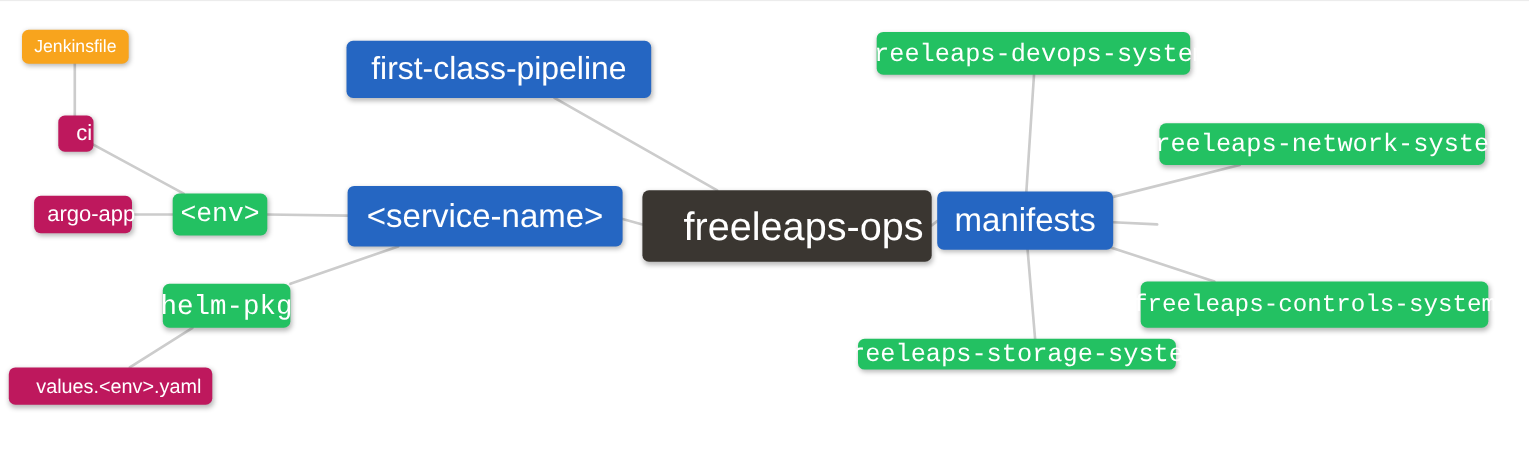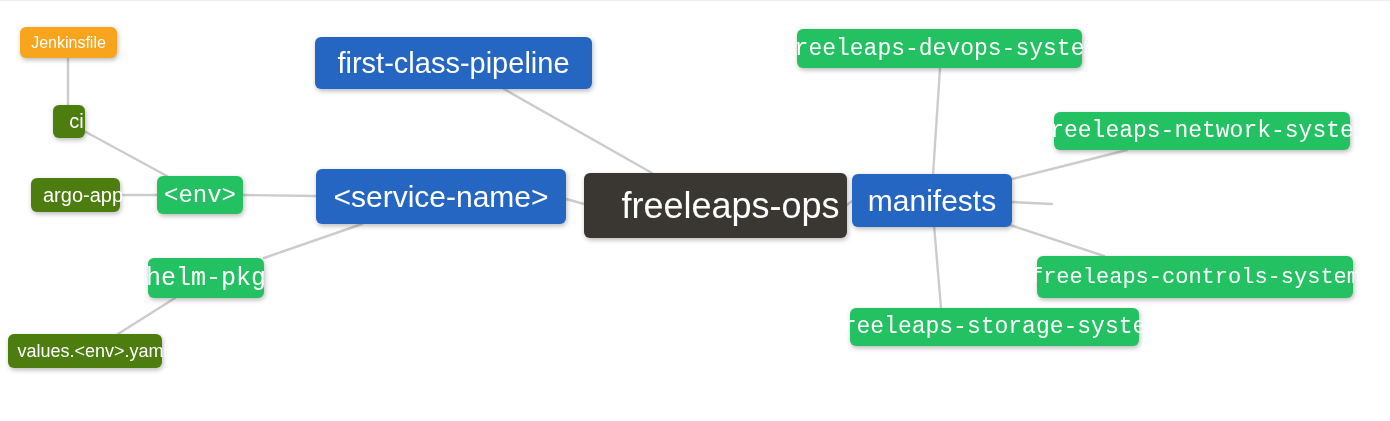--- a/index.html
+++ b/index.html
@@ -38,21 +38,21 @@
     box-shadow: 1px 2px 5px rgba(0,0,0,0.28);
     white-space: nowrap;
     box-sizing: border-box;
     padding: 0 6px;
     cursor: default;
     user-select: none;
   }
   .node-dark   { background: #3a3631; padding-left: 36px; }
   .node-blue   { background: #2566c2; }
   .node-green  { background: #23c162; font-family: Liberation Mono, monospace; }
-  .node-red    { background: #4d7c0f; padding-left: 21px; }
+  .node-red    { background: #be185d; padding-left: 21px; }
   .node-orange { background: #f8a41d; }
 </style>
 </head>
 <body>
 
 <div class="canvas">
 
   <svg class="edges" viewBox="0 0 1390 421" xmlns="http://www.w3.org/2000/svg">
     <line x1="68" y1="57" x2="68" y2="105"></line>
     <line x1="84" y1="130" x2="167" y2="175"></line>
@@ -81,24 +81,24 @@
   <div class="node node-blue" style="left:852px;top:173px;width:160px;height:53px;font-size:30px">manifests</div>
 
   <div class="node node-green" style="left:148px;top:257px;width:116px;height:40px;font-size:25px">helm-pkg</div>
 
   <div class="node node-red" style="left:31px;top:177px;width:89px;height:34px;font-size:20px">argo-app</div>
 
   <div class="node node-red" style="left:53px;top:104px;width:32px;height:33px;font-size:20px">ci</div>
 
   <div class="node node-orange" style="left:20px;top:26px;width:97px;height:31px;font-size:16px">Jenkinsfile</div>
 
-  <div class="node node-red" style="left:8px;top:333px;width:154px;height:34px;font-size:18px">values.&lt;env&gt;.yaml</div>
+  <div class="node node-red" style="left:8px;top:333px;width:185px;height:34px;font-size:18px">values.&lt;env&gt;.yaml</div>
 
   <div class="node node-green" style="left:797px;top:28px;width:285px;height:39px;font-size:23px">freeleaps-devops-system</div>
 
   <div class="node node-green" style="left:1054px;top:111px;width:296px;height:38px;font-size:23px">freeleaps-network-system</div>
 
 
   <div class="node node-green" style="left:1037px;top:255px;width:316px;height:42px;font-size:22px">freeleaps-controls-system</div>
 
-  <div class="node node-green" style="left:850px;top:307px;width:289px;height:38px;font-size:23px">freeleaps-storage-system</div>
+  <div class="node node-green" style="left:780px;top:307px;width:289px;height:28px;font-size:23px">freeleaps-storage-system</div>
 
 </div>
 
 </body></html>

